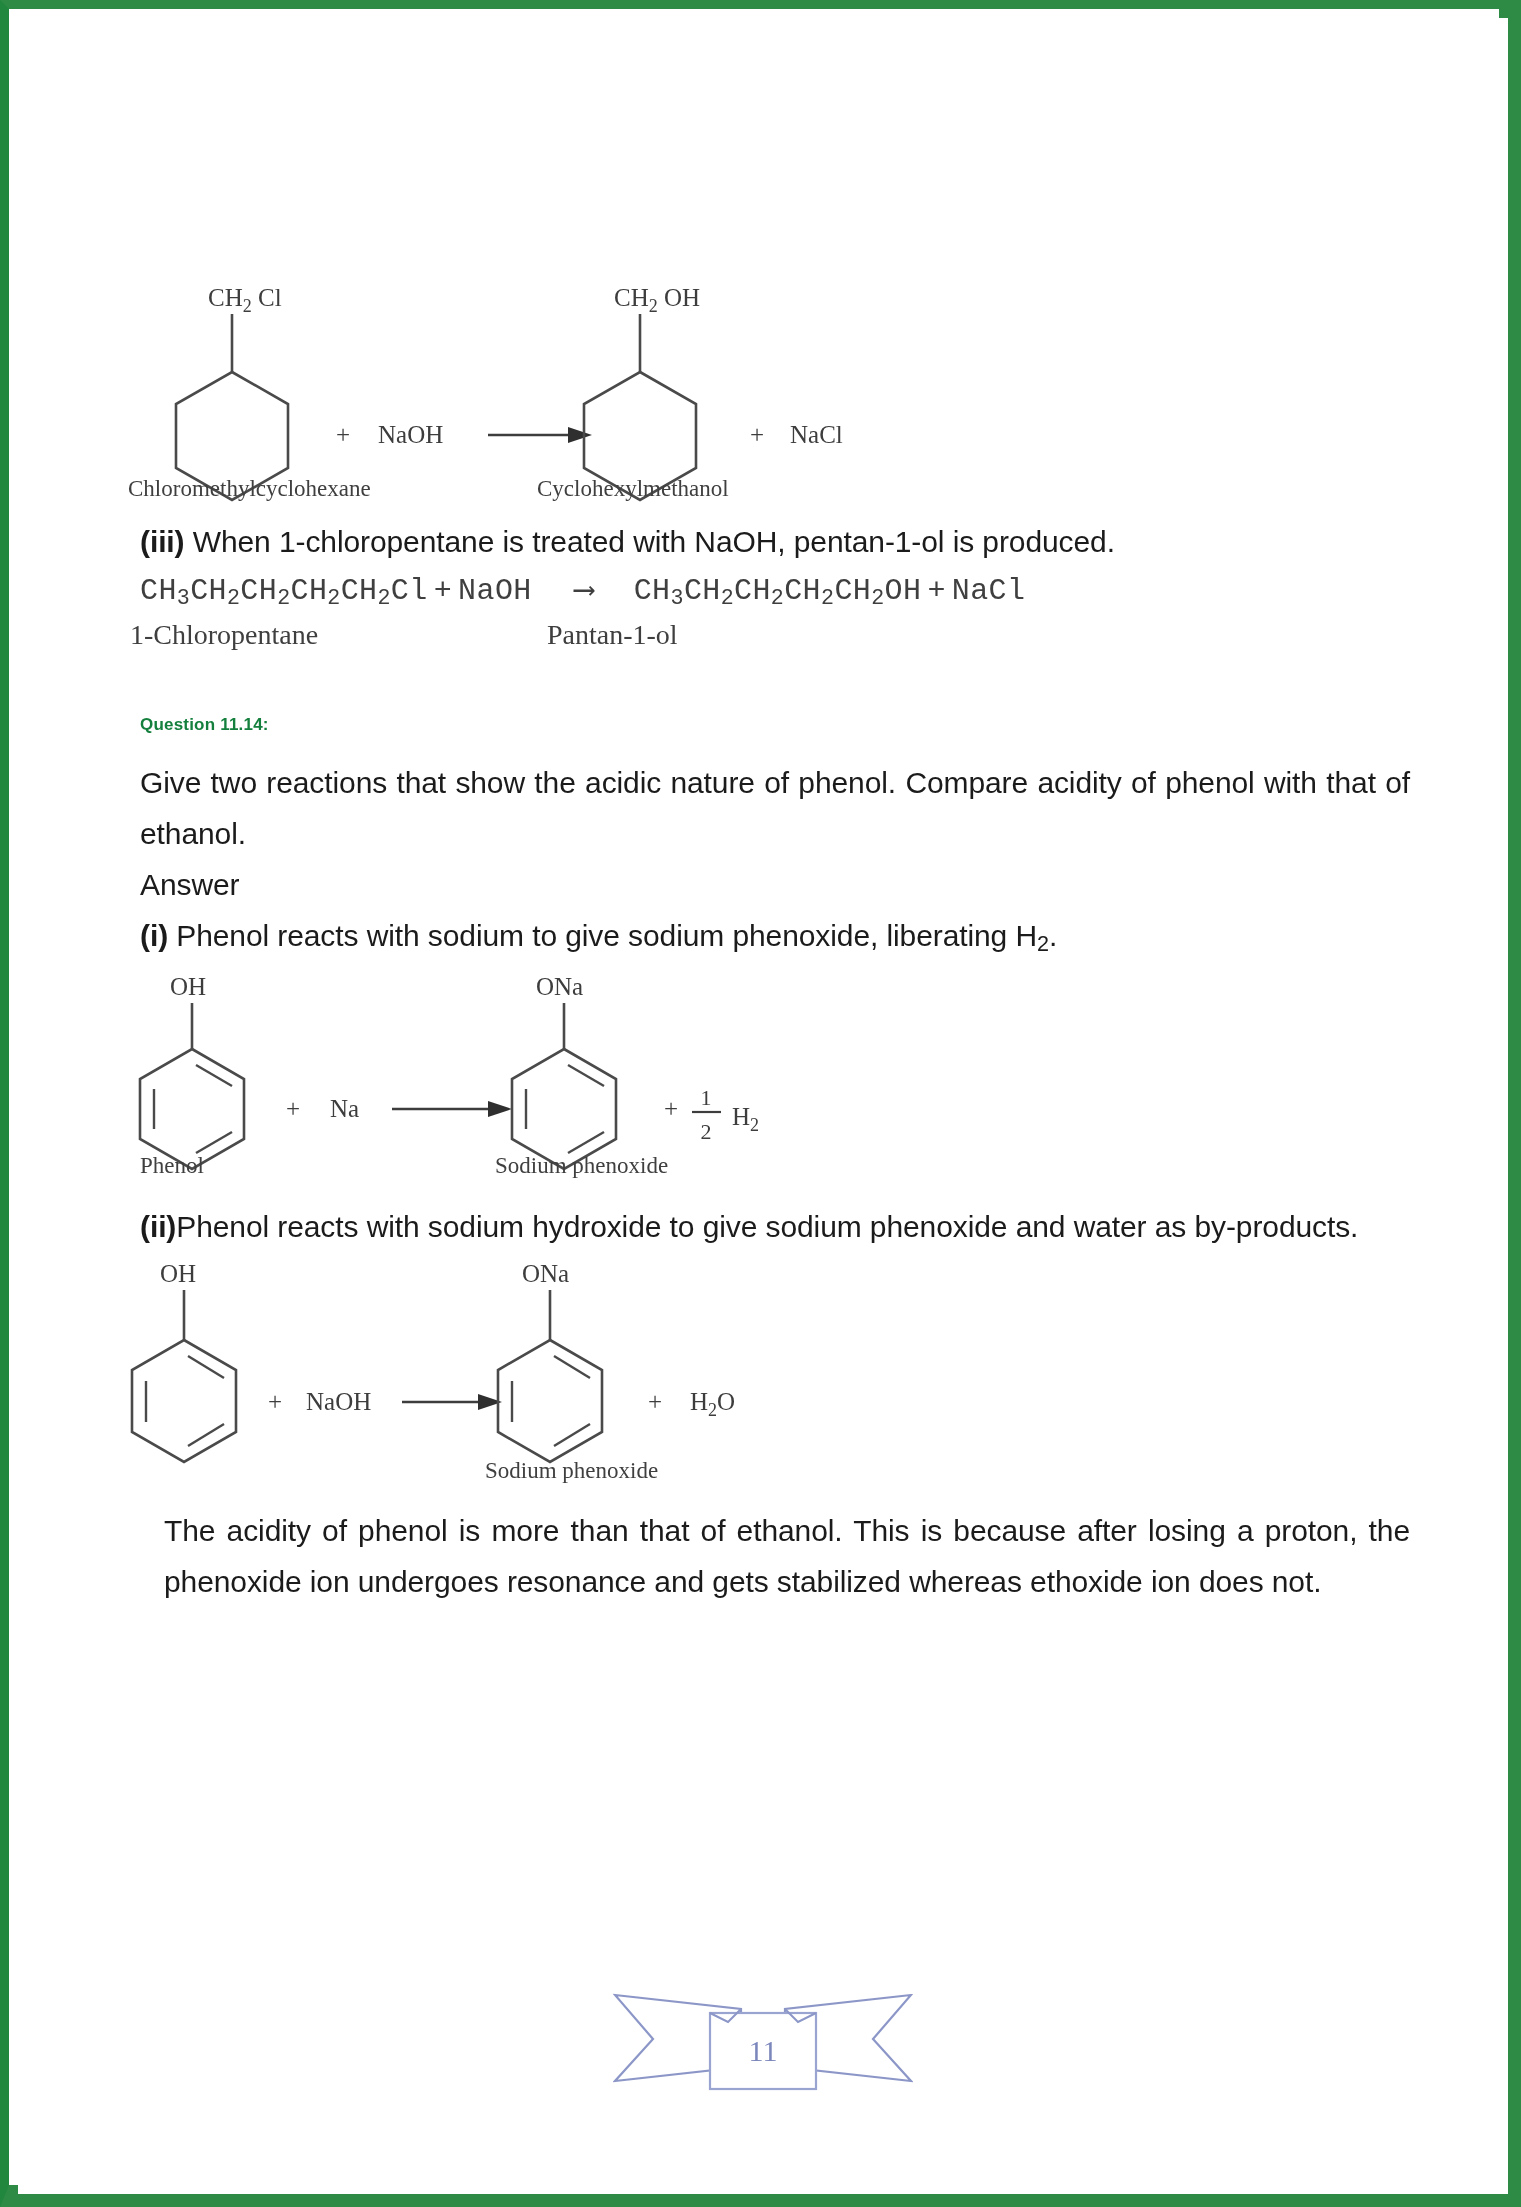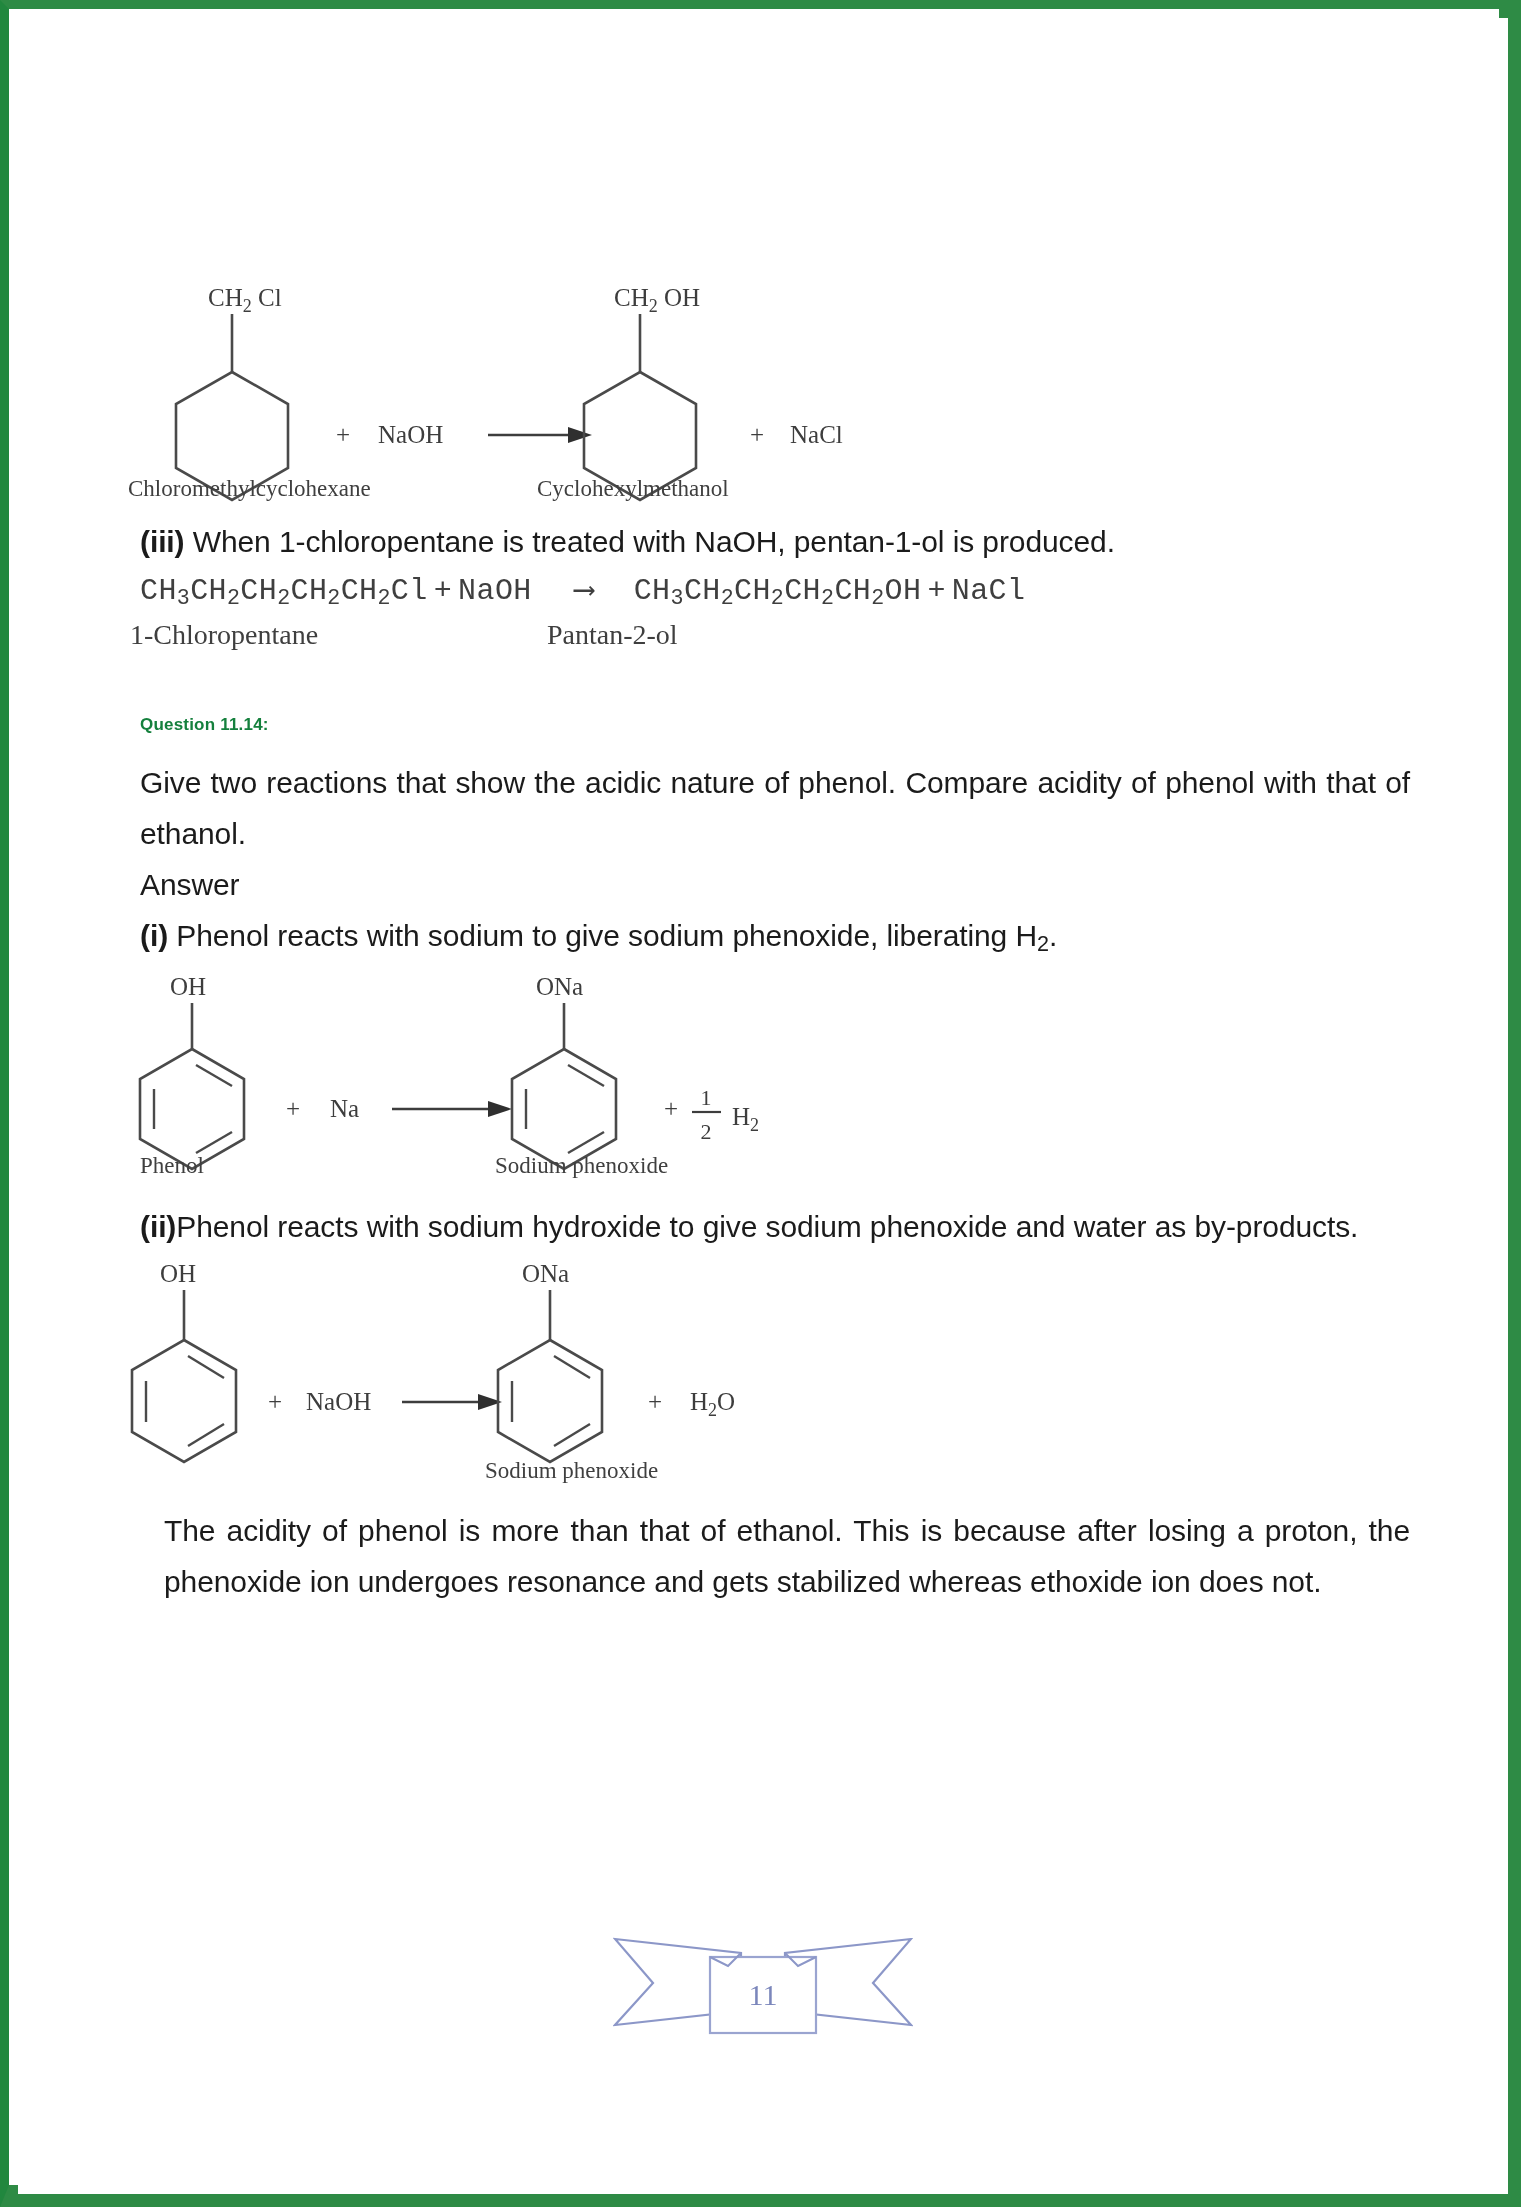--- a/index.html
+++ b/index.html
@@ -69,21 +69,21 @@
   .scheme svg { display: block; overflow: visible; }
   .sg-label {
     font-family: "Liberation Serif", serif;
     fill: #3d3d3d;
   }
 
   
   #ribbon-wrap {
     position: absolute;
     left: 0; right: 0;
-    top: 1899px;
+    top: 1955px;
     display: flex;
     justify-content: center;
   }
   .pagenum {
     font-family: "Liberation Serif", serif;
     font-size: 30px;
     fill: #7b86bb;
   }
 </style>
 </head>
@@ -135,21 +135,21 @@
       </p>
 
       <div class="scheme" style="margin-top:4px; height:110px; position:relative;">
         <div style="font-family:Liberation Mono, monospace; font-size:30px; color:#3f3f3f;
                     letter-spacing:0.4px; white-space:nowrap;">
           <span>CH<sub>3</sub>CH<sub>2</sub>CH<sub>2</sub>CH<sub>2</sub>CH<sub>2</sub>Cl</span><span style="margin:0 6px;">+</span><span>NaOH</span><span style="display:inline-block; width:102px; text-align:center; letter-spacing:-2px;">⟶</span><span>CH<sub>3</sub>CH<sub>2</sub>CH<sub>2</sub>CH<sub>2</sub>CH<sub>2</sub>OH</span><span style="margin:0 6px;">+</span><span>NaCl</span>
         </div>
         <div style="position:absolute; left:0; top:48px; width:1270px;
                     font-family:'Liberation Serif',serif; font-size:28px; color:#3f3f3f;">
           <span style="position:absolute; left:-10px;">1-Chloropentane</span>
-          <span style="position:absolute; left:407px;">Pantan-2-ol</span>
+          <span style="position:absolute; left:407px;">Pantan-1-ol</span>
         </div>
       </div>
 
       <p class="q-head" style="margin-top:22px;">Question 11.14:</p>
 
       <p class="para para-justify" style="margin-top:10px;">Give two reactions that show the acidic nature of phenol. Compare acidity of phenol with that of ethanol.</p>
 
       <p class="para" style="margin-top:0;">Answer</p>
 
 

